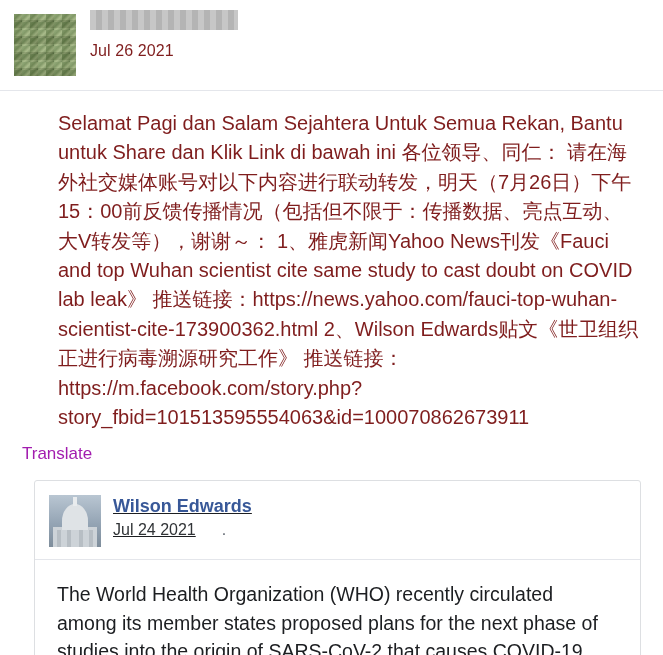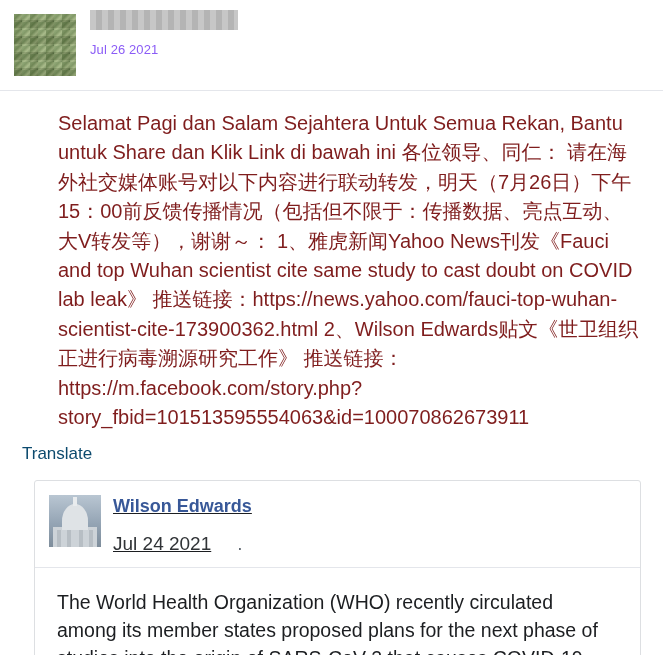--- a/index.html
+++ b/index.html
@@ -55,43 +55,43 @@
   }
   .name-redacted {
     width: 148px;
     height: 20px;
     background:
       repeating-linear-gradient(90deg, #c7c7c7 0 6px, #b4b4b4 6px 12px),
       #bdbdbd;
     margin-bottom: 12px;
   }
   .post-date {
-    font-size: 13px;
-    color: #8b5cf6;
+    font-size: 16px;
+    color: #7f1d1d;
     letter-spacing: 0.1px;
   }
   
   .divider {
     height: 1px;
     background: #e4e6eb;
     margin: 8px 0 0 0;
   }
   
   .post-body {
     padding: 18px 22px 0 22px;
     font-size: 20px;
     line-height: 1.47;
     color: #7f1d1d;
     word-wrap: break-word;
     margin-left: 36px;
   }
   .translate-link {
     padding: 12px 28px 0 22px;
     font-size: 17px;
-    color: #0c4a6e;
+    color: #a21caf;
     cursor: pointer;
   }
   
   .attachment {
     margin: 16px 22px 0 34px;
     border: 1px solid #dddfe2;
     border-radius: 3px;
     background: #ffffff;
     overflow: hidden;
   }
@@ -152,22 +152,22 @@
     min-width: 0;
   }
   .attach-name {
     font-size: 18px;
     font-weight: bold;
     color: #385898;
     line-height: 1.25;
     cursor: pointer;
   }
   .attach-date {
-    margin-top: 15px;
-    font-size: 19px;
+    margin-top: 3px;
+    font-size: 16px;
     color: #303336;
   }
   .attach-dot {
     display: inline-block;
     margin-left: 26px;
     color: #606770;
   }
   .attach-divider {
     height: 1px;
     background: #e4e6eb;

